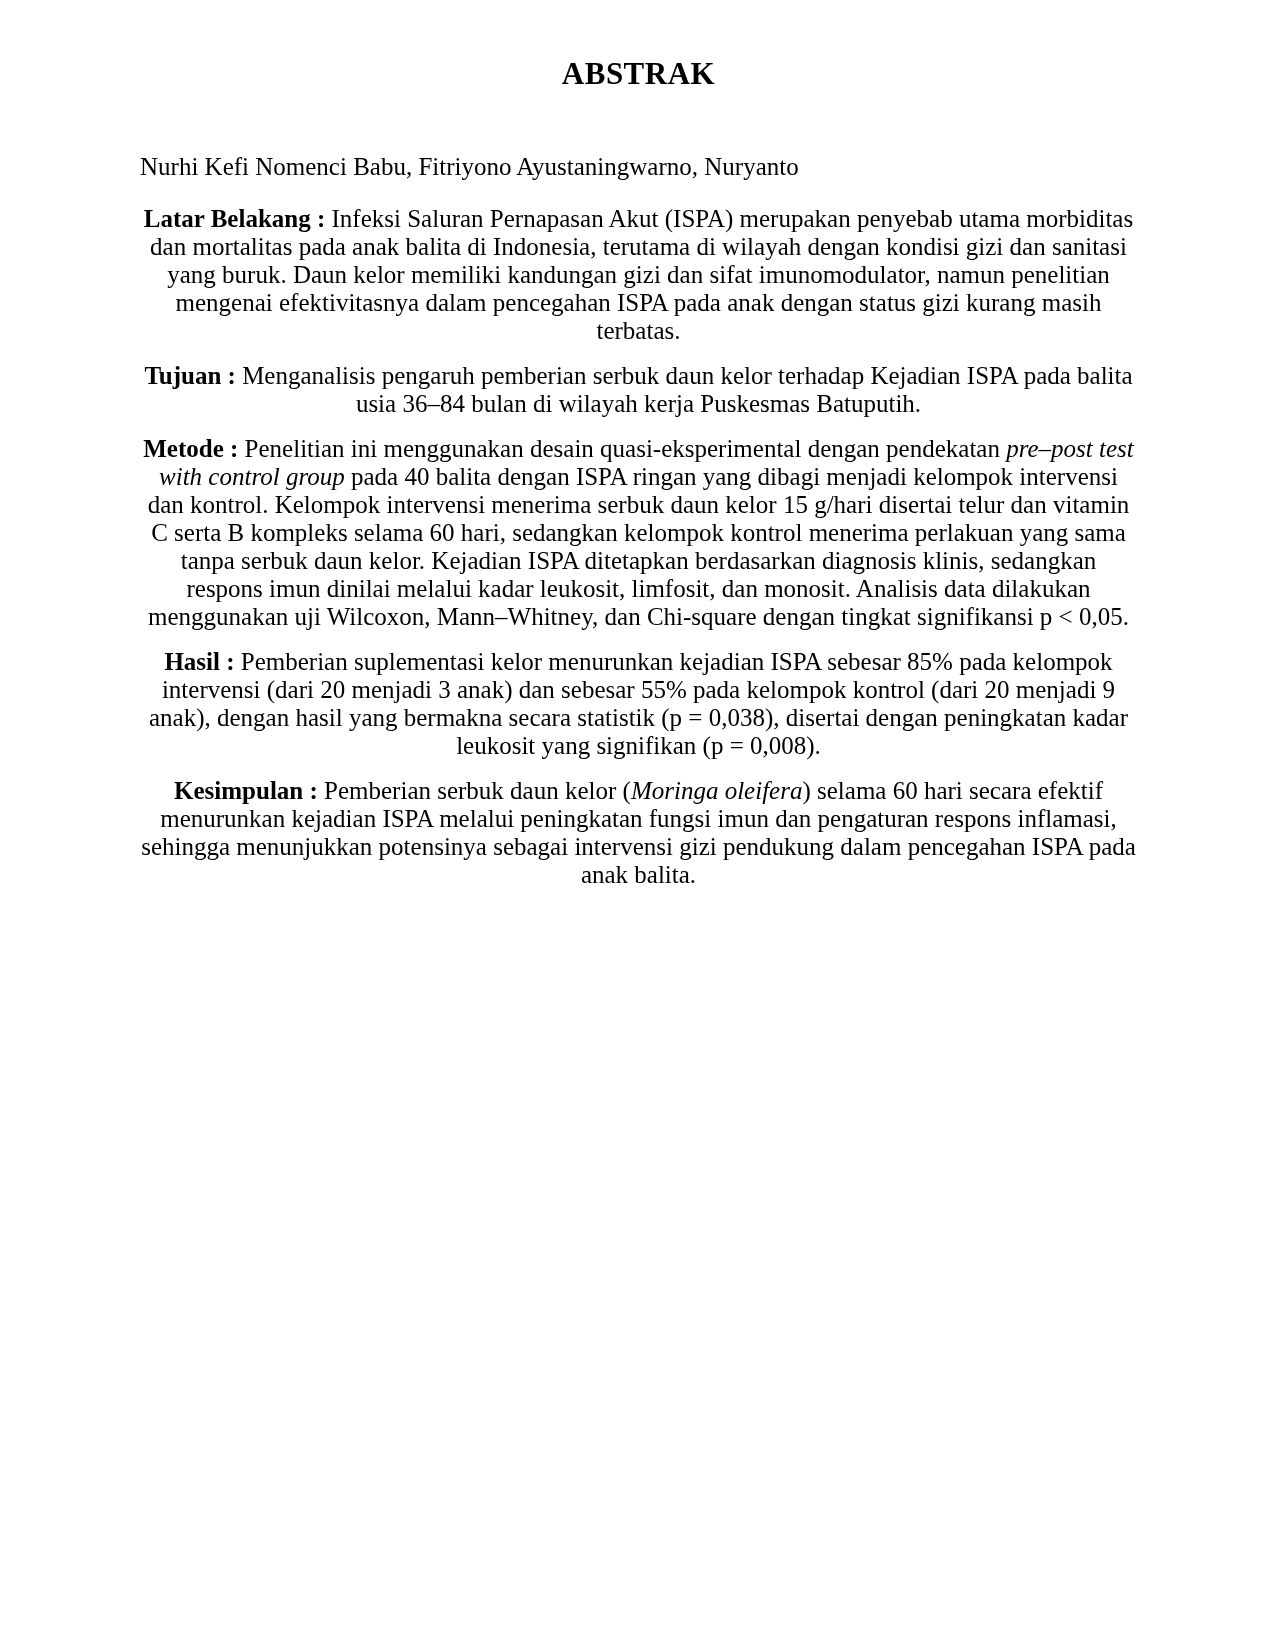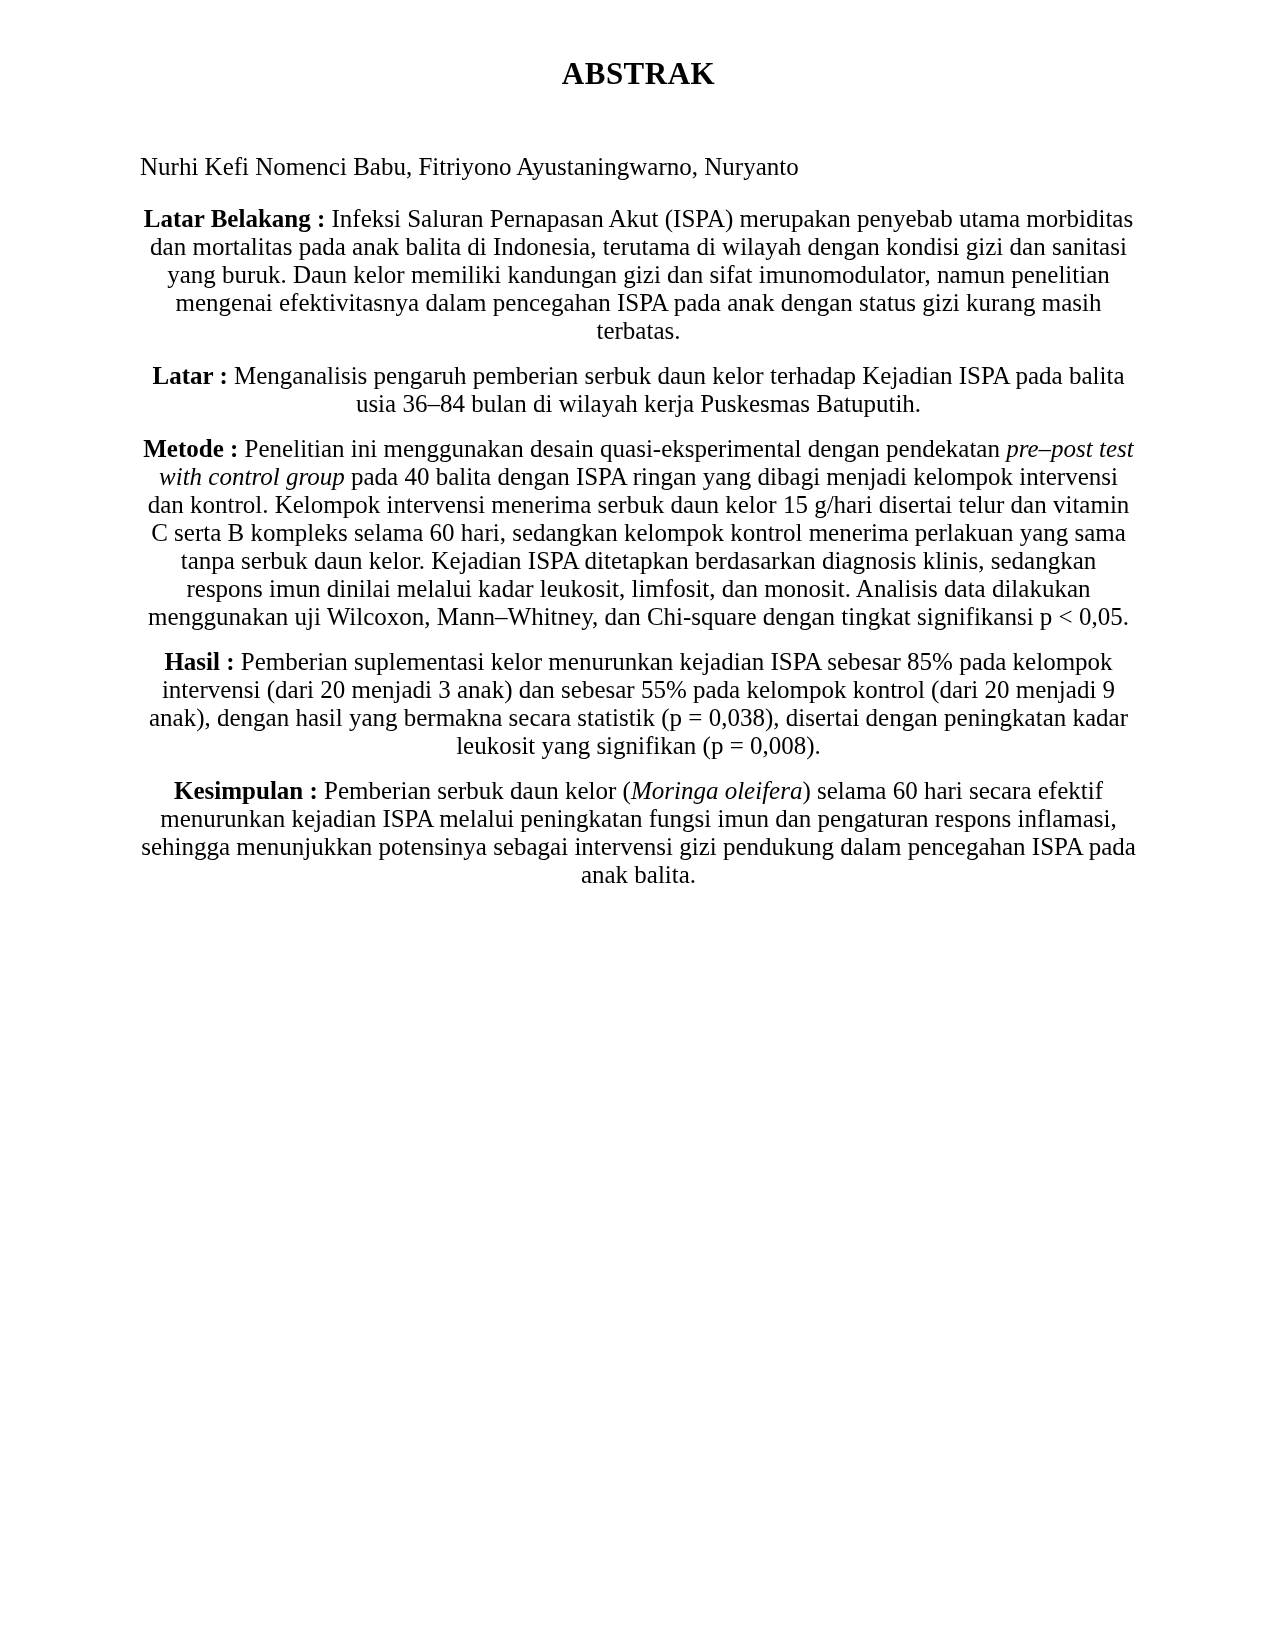--- a/index.html
+++ b/index.html
@@ -49,18 +49,18 @@
 </head>
 <body>
 
 <div class="page">
   <h1 class="doc-title">ABSTRAK</h1>
 
   <p class="doc-authors">Nurhi Kefi Nomenci Babu, Fitriyono Ayustaningwarno, Nuryanto</p>
 
   <div class="abstract-body">
       <p class="para para-latar-belakang"><span class="seg-bold">Latar Belakang : </span><span class="seg-normal">Infeksi Saluran Pernapasan Akut (ISPA) merupakan penyebab utama morbiditas dan mortalitas pada anak balita di Indonesia, terutama di wilayah dengan kondisi gizi dan sanitasi yang buruk. Daun kelor memiliki kandungan gizi dan sifat imunomodulator, namun penelitian mengenai efektivitasnya dalam pencegahan ISPA pada anak dengan status gizi kurang masih terbatas.</span></p>
-      <p class="para para-tujuan"><span class="seg-bold">Latar : </span><span class="seg-normal">Menganalisis pengaruh pemberian serbuk daun kelor terhadap Kejadian ISPA pada balita usia 36–84 bulan di wilayah kerja Puskesmas Batuputih.</span></p>
+      <p class="para para-tujuan"><span class="seg-bold">Tujuan : </span><span class="seg-normal">Menganalisis pengaruh pemberian serbuk daun kelor terhadap Kejadian ISPA pada balita usia 36–84 bulan di wilayah kerja Puskesmas Batuputih.</span></p>
       <p class="para para-metode"><span class="seg-bold">Metode : </span><span class="seg-normal">Penelitian ini menggunakan desain quasi-eksperimental dengan pendekatan </span><span class="seg-italic">pre–post test with control group</span><span class="seg-normal"> pada 40 balita dengan ISPA ringan yang dibagi menjadi kelompok intervensi dan kontrol. Kelompok intervensi menerima serbuk daun kelor 15 g/hari disertai telur dan vitamin C serta B kompleks selama 60 hari, sedangkan kelompok kontrol menerima perlakuan yang sama tanpa serbuk daun kelor. Kejadian ISPA ditetapkan berdasarkan diagnosis klinis, sedangkan respons imun dinilai melalui kadar leukosit, limfosit, dan monosit. Analisis data dilakukan menggunakan uji Wilcoxon, Mann–Whitney, dan Chi-square dengan tingkat signifikansi p &lt; 0,05.</span></p>
       <p class="para para-hasil"><span class="seg-bold">Hasil : </span><span class="seg-normal">Pemberian suplementasi kelor menurunkan kejadian ISPA sebesar 85% pada kelompok intervensi (dari 20 menjadi 3 anak) dan sebesar 55% pada kelompok kontrol (dari 20 menjadi 9 anak), dengan hasil yang bermakna secara statistik (p = 0,038), disertai dengan peningkatan kadar leukosit yang signifikan (p = 0,008).</span></p>
       <p class="para para-kesimpulan"><span class="seg-bold">Kesimpulan : </span><span class="seg-normal">Pemberian serbuk daun kelor (</span><span class="seg-italic">Moringa oleifera</span><span class="seg-normal">) selama 60 hari secara efektif menurunkan kejadian ISPA melalui peningkatan fungsi imun dan pengaturan respons inflamasi, sehingga menunjukkan potensinya sebagai intervensi gizi pendukung dalam pencegahan ISPA pada anak balita.</span></p>
     </div>
 </div>
 
 </body></html>

